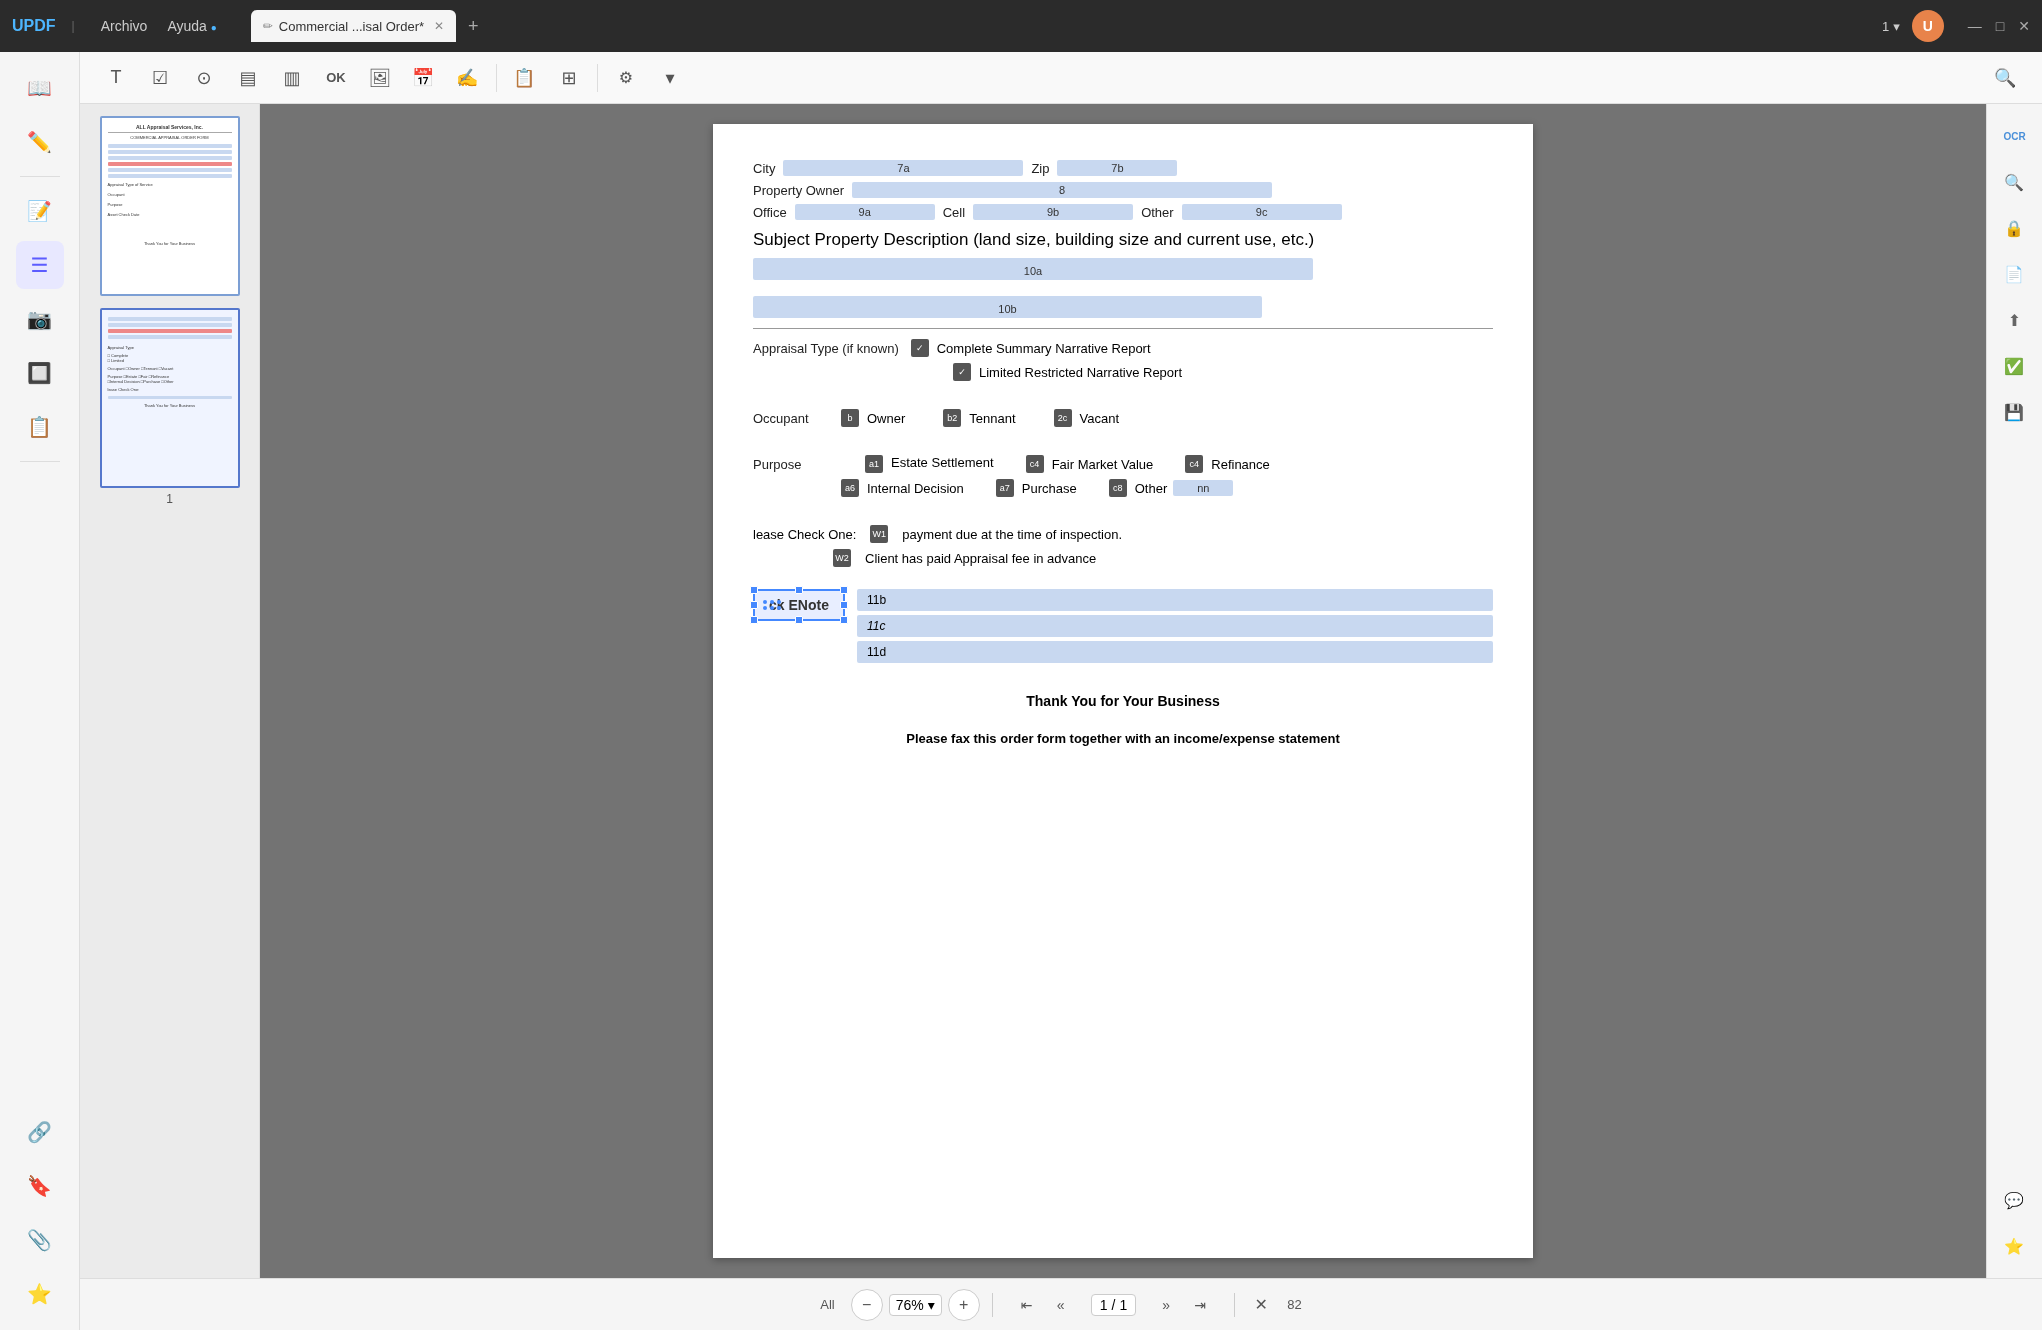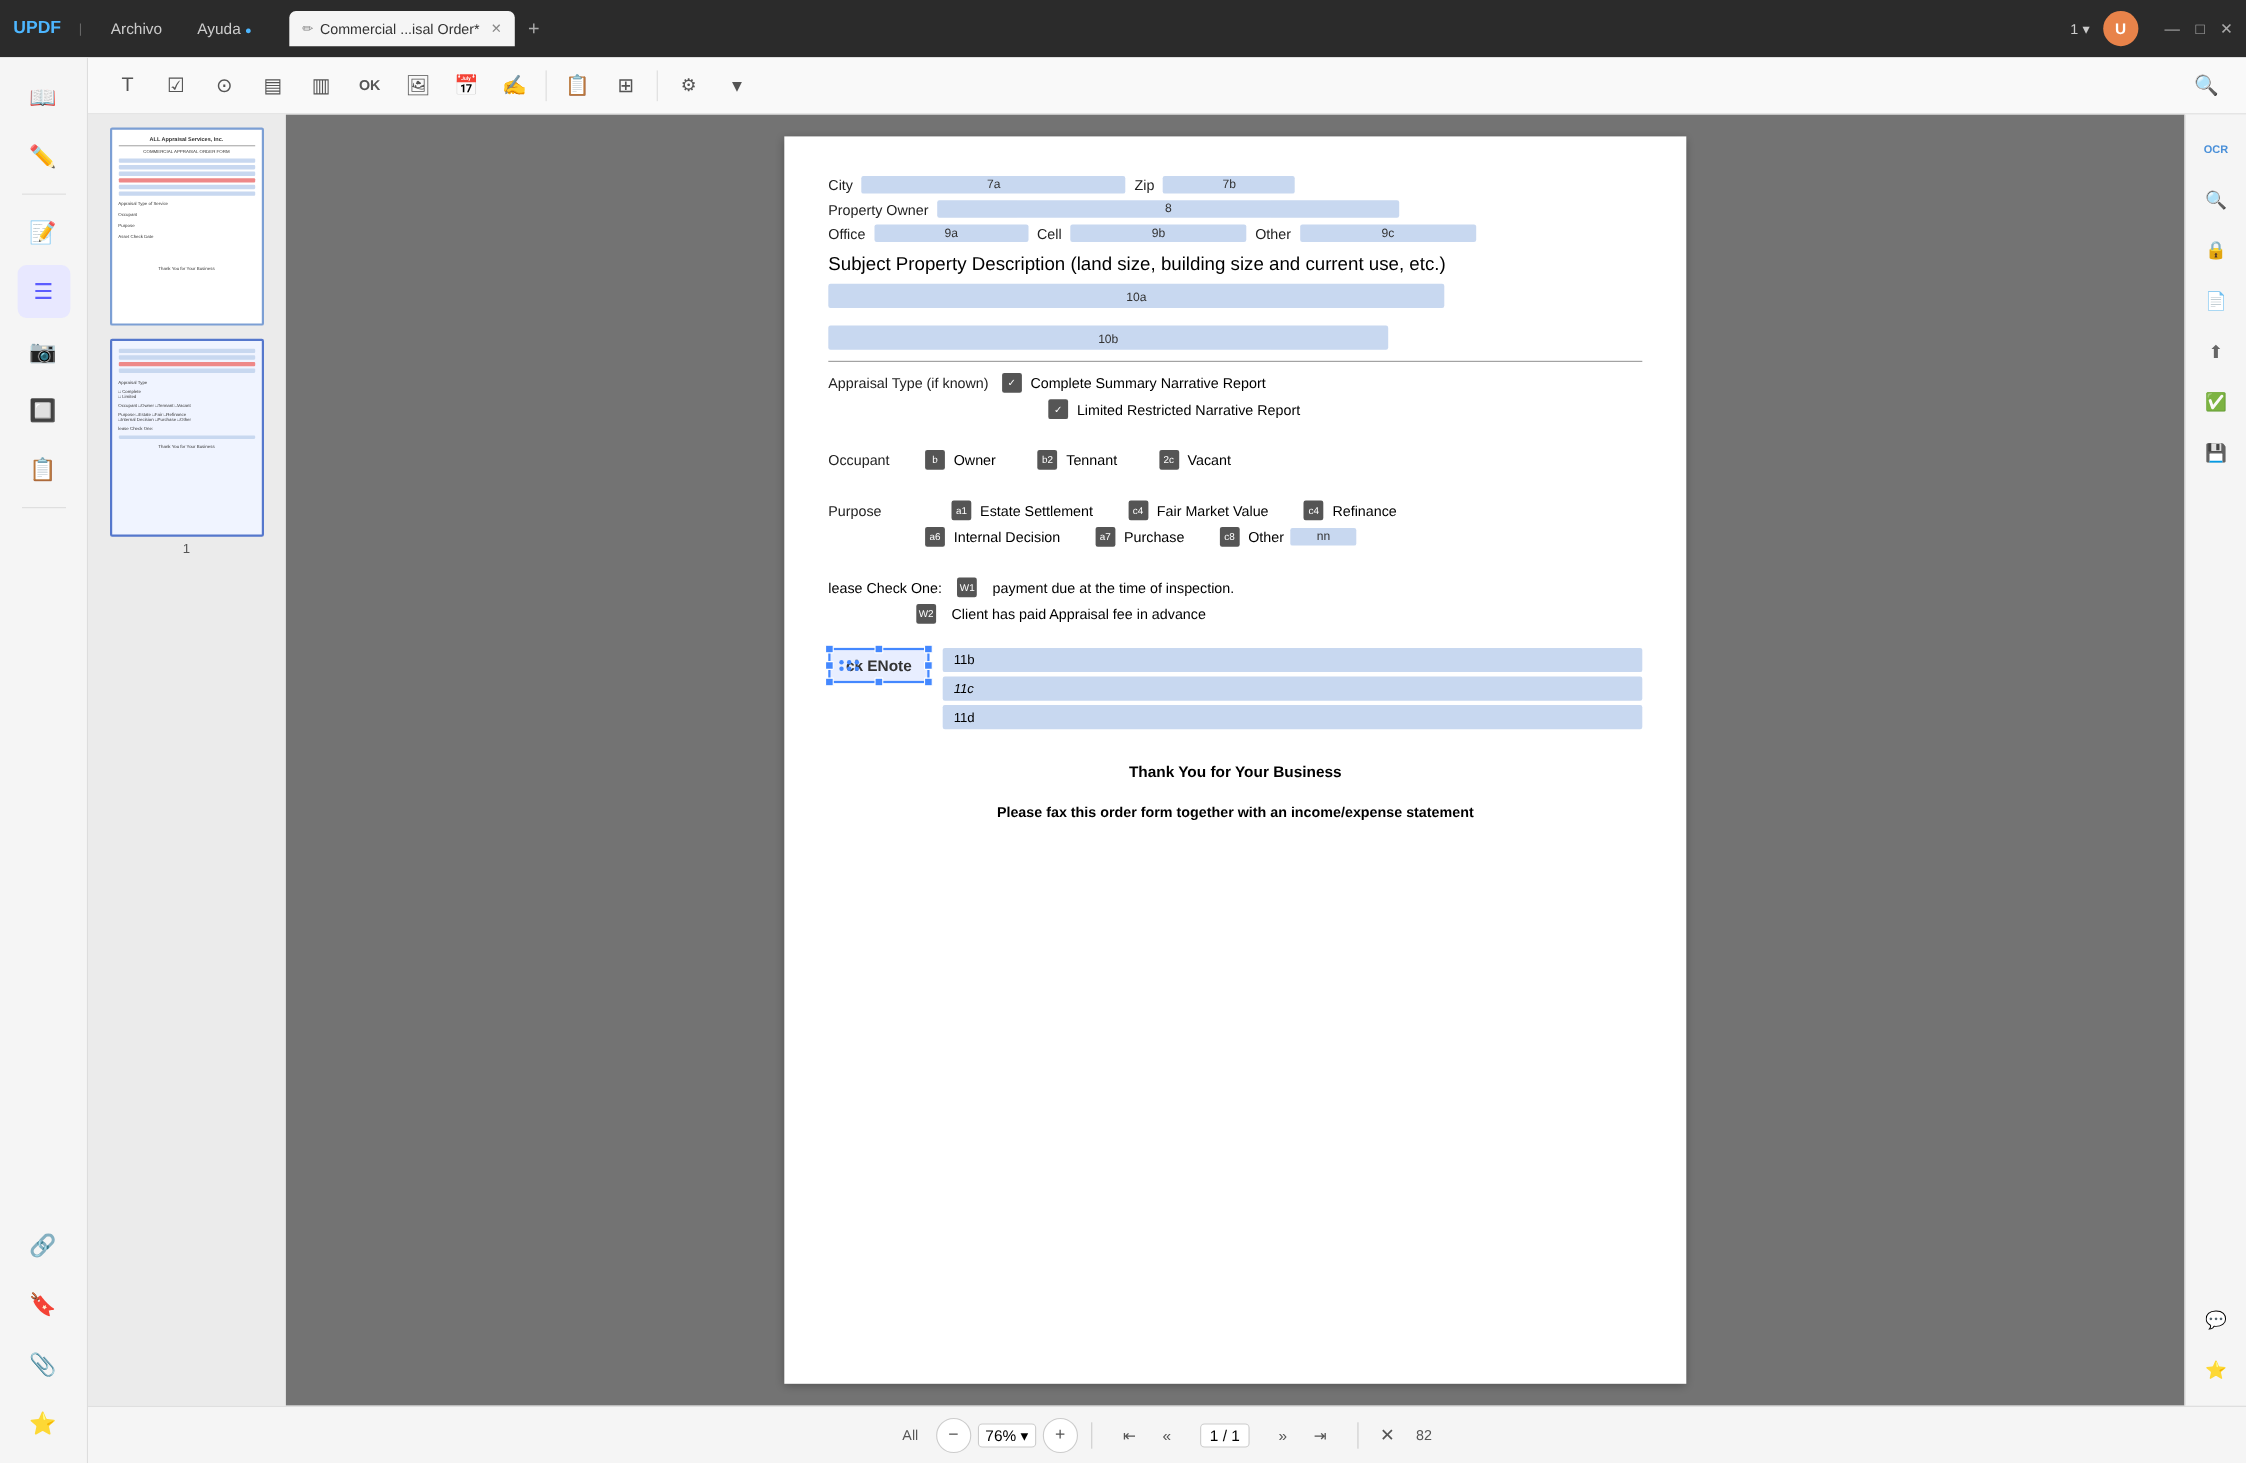--- a/index.html
+++ b/index.html
@@ -16,21 +16,21 @@
       flex-shrink: 0;
     }
     .top-bar-logo {
       color: #4db6ff;
       font-weight: bold;
       font-size: 16px;
       margin-right: 8px;
     }
     .top-bar-menu {
       display: flex;
-      gap: 12px;
+      gap: 0;
       align-items: flex-end;
     }
     .top-bar-menu-item {
       color: #ccc;
       font-size: 14px;
       padding: 4px 10px;
       cursor: pointer;
       border-radius: 4px;
     }
     .tab {
@@ -594,21 +594,21 @@
               <span class="checkbox-icon">2c</span>
               <span>Vacant</span>
             </span>
           </div>
 
           <div style="height:16px;"></div>
 
           <div>
             <div class="pdf-row">
               <span class="pdf-label" style="min-width:80px;">Purpose</span>
-              <span style="display:inline-flex;align-items:center;gap:6px;margin-right:24px;padding-left:24px;">
+              <span style="display:inline-flex;align-items:flex-start;gap:6px;margin-right:24px;padding-left:24px;">
                 <span class="checkbox-icon">a1</span>
                 <span>Estate Settlement</span>
               </span>
               <span style="display:inline-flex;align-items:center;gap:6px;margin-right:24px;">
                 <span class="checkbox-icon">c4</span>
                 <span>Fair Market Value</span>
               </span>
               <span style="display:inline-flex;align-items:center;gap:6px;">
                 <span class="checkbox-icon">c4</span>
                 <span>Refinance</span>

